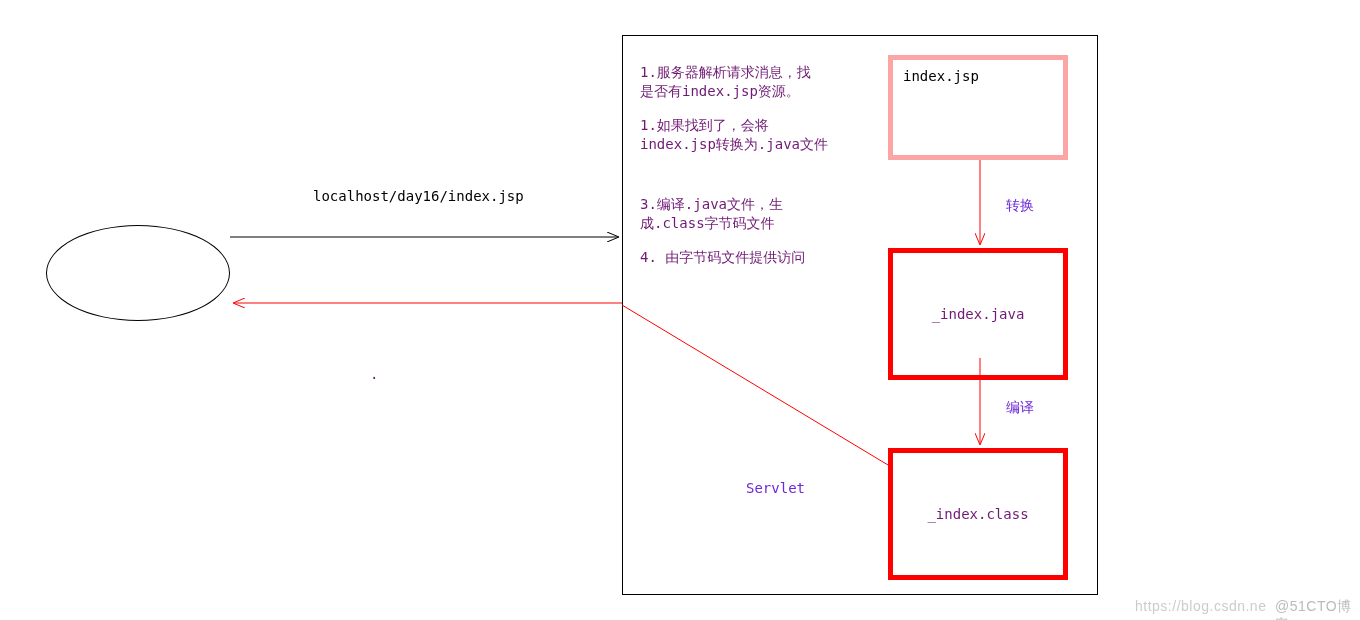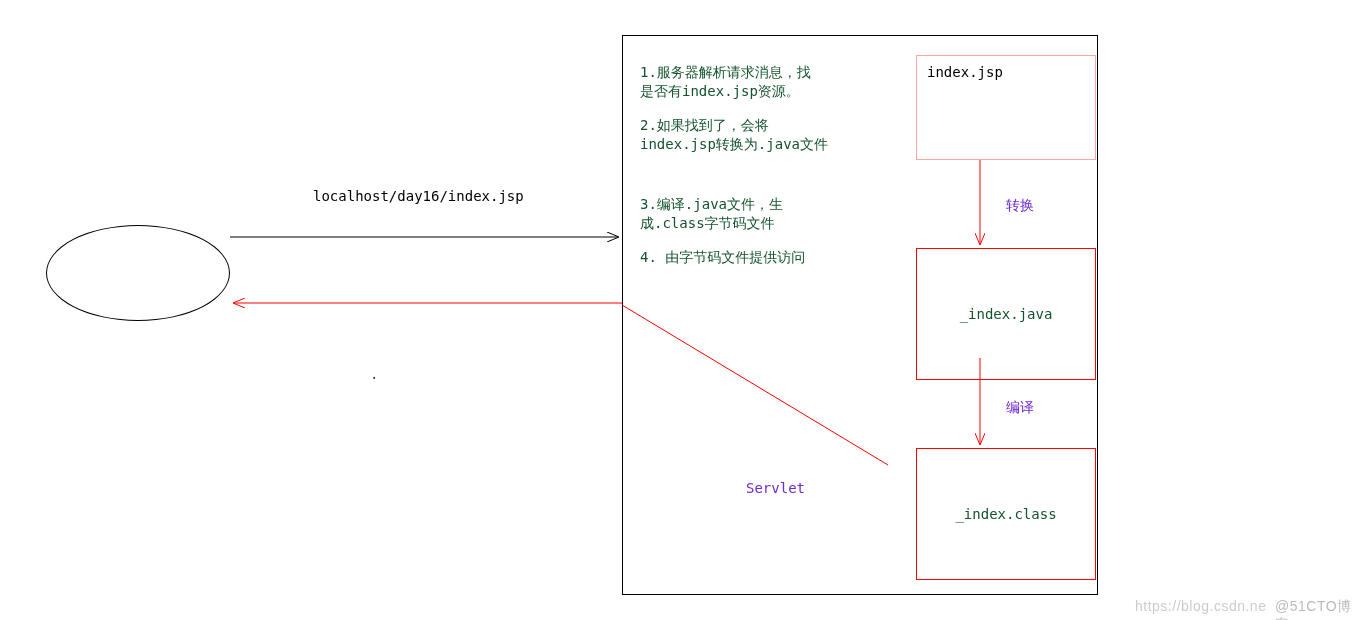--- a/index.html
+++ b/index.html
@@ -17,27 +17,26 @@
       position: absolute;
       border: 1px solid #000;
       border-radius: 50%;
     }
     .outer-box {
       position: absolute;
       border: 1px solid #000;
     }
     .inner-box {
       position: absolute;
-      border: 1px solid #fca5a5;
+      border: 5px solid #fca5a5;
       padding: 8px 10px;
-      margin-left: 28px;
     }
     .inner-box.red { border-color: #ff0000; }
     .txt { position: absolute; white-space: pre; }
-    .red { color: #14532d; }
+    .red { color: #701a75; }
     .blue { color: #6d28d9; }
     .black { color: #000; }
     .watermark {
       position: absolute;
       color: #ccc;
       font-family: Arial, sans-serif;
       font-size: 14px;
       letter-spacing: 0.5px;
     }
     svg { position: absolute; top: 0; left: 0; pointer-events: none; }
@@ -49,21 +48,21 @@
 
   <div class="ellipse" style="left:46px; top:225px; width:184px; height:96px;"></div>
 
   <div class="txt black" style="left:313px; top:188px;">localhost/day16/index.jsp</div>
 
   <div class="outer-box" style="left:622px; top:35px; width:476px; height:560px;"></div>
 
   <div class="txt red" style="left:640px; top:63px; line-height:1.35;">1.服务器解析请求消息，找
 是否有index.jsp资源。</div>
 
-  <div class="txt red" style="left:640px; top:116px; line-height:1.35;">2.如果找到了，会将
+  <div class="txt red" style="left:640px; top:116px; line-height:1.35;">1.如果找到了，会将
 index.jsp转换为.java文件</div>
 
   <div class="txt red" style="left:640px; top:195px; line-height:1.35;">3.编译.java文件，生
 成.class字节码文件</div>
 
   <div class="txt red" style="left:640px; top:249px;">4. 由字节码文件提供访问</div>
 
   <div class="inner-box black" style="left:888px; top:55px; width:180px; height:105px;">
     <span class="txt black" style="position:static;">index.jsp</span>
   </div>

